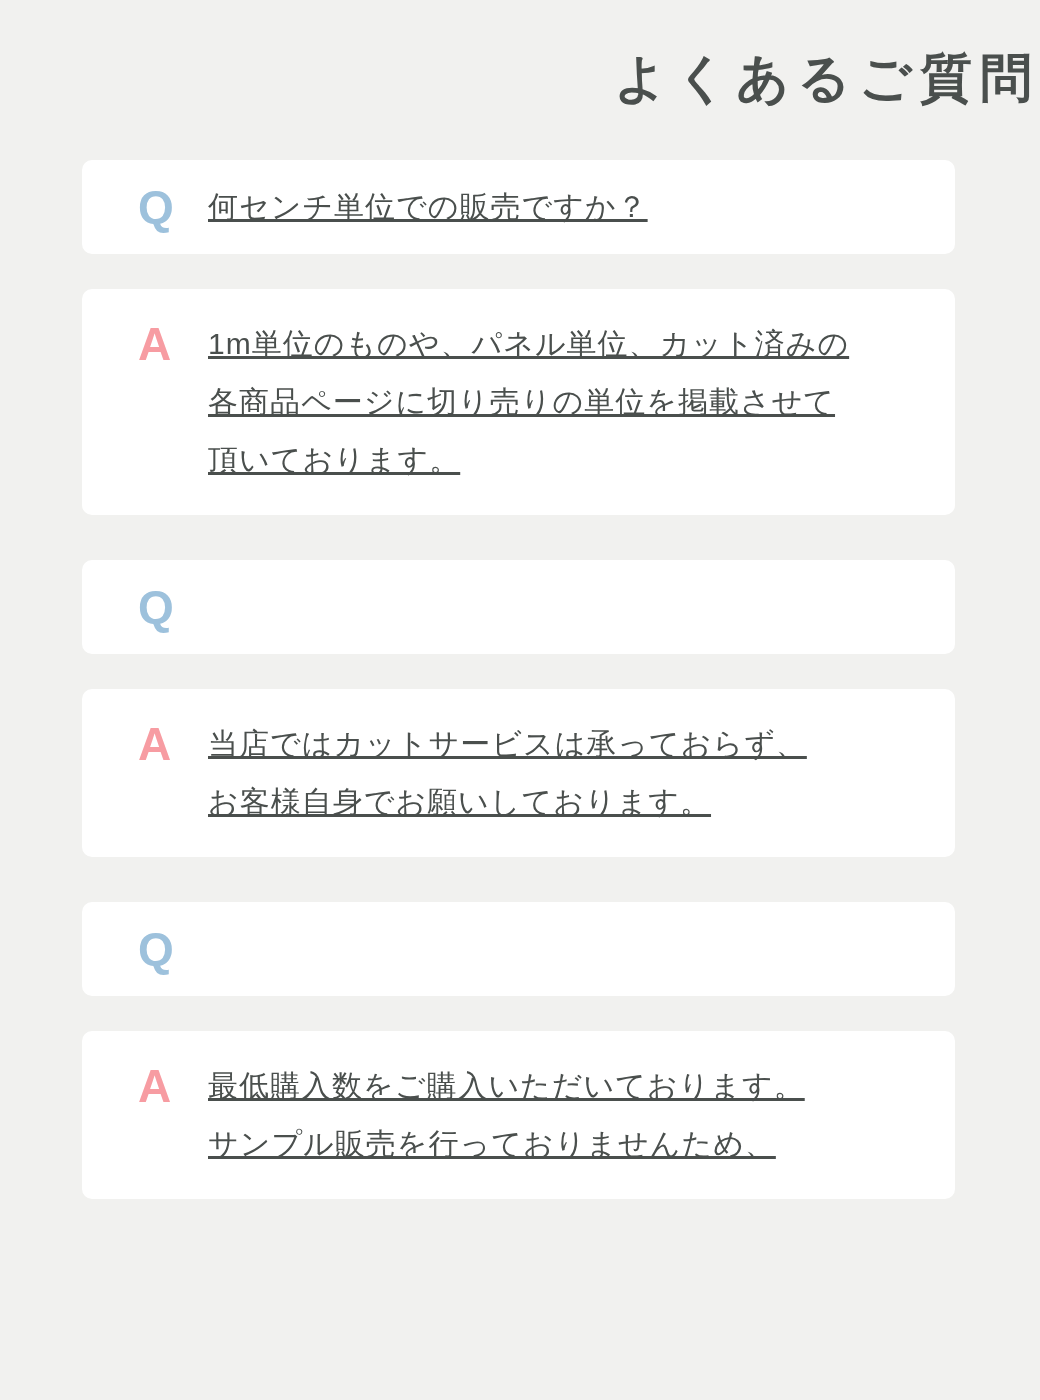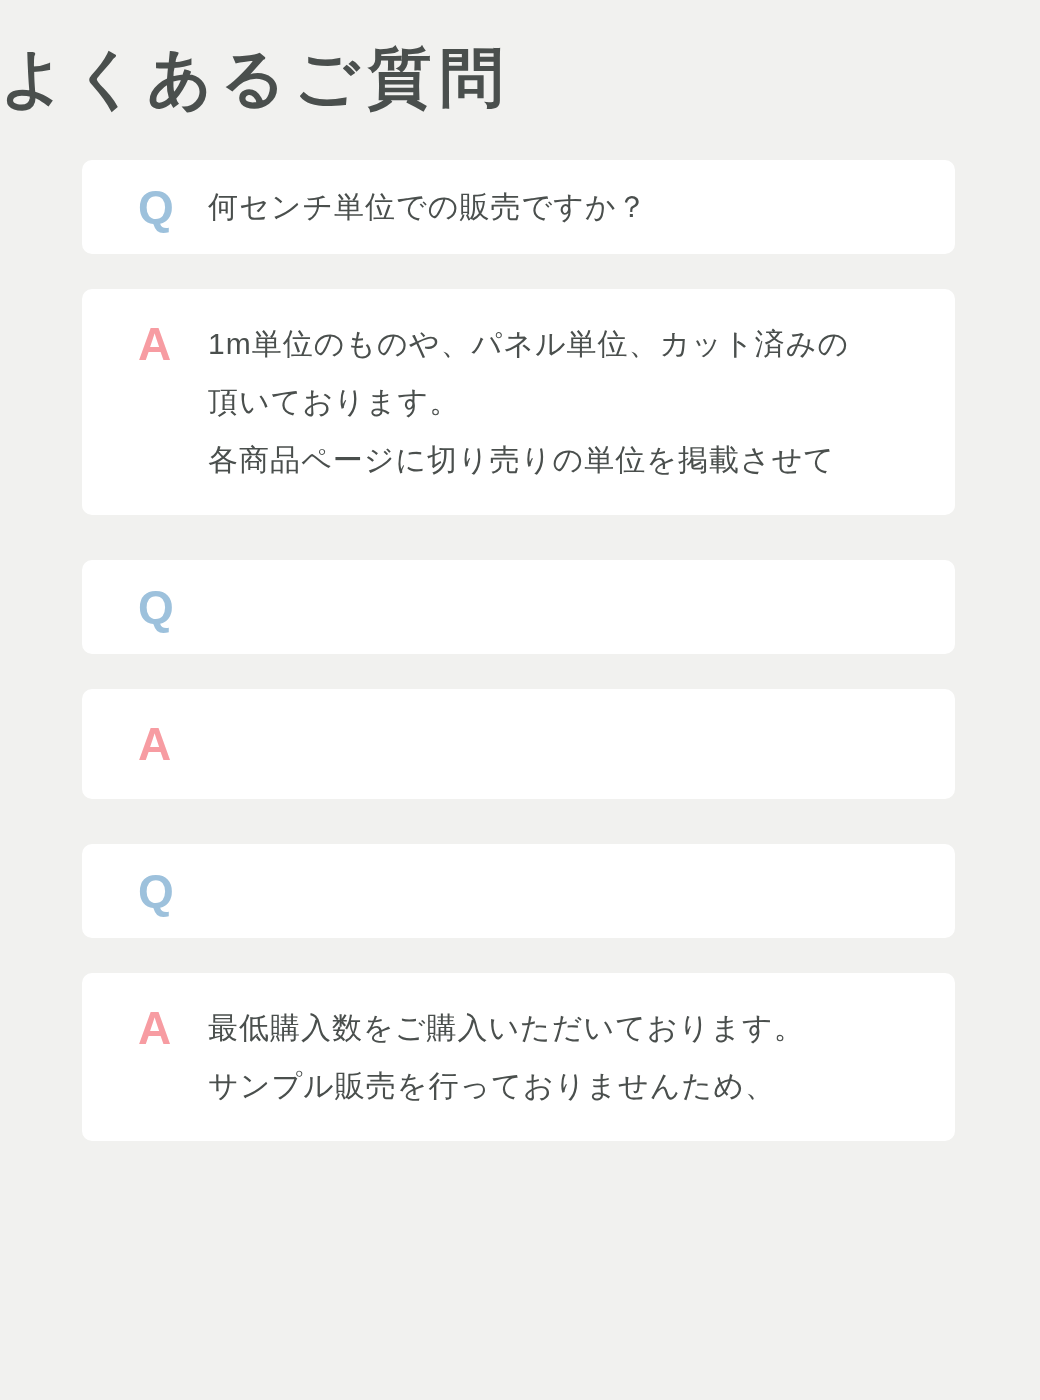--- a/index.html
+++ b/index.html
@@ -14,22 +14,22 @@
     width: 1040px;
     height: 1400px;
     background: var(--background);
     font-family: "Liberation Sans", "DejaVu Sans", sans-serif;
     color: var(--text);
     overflow: hidden;
   }
   .page-title {
     margin-top: 54px;
     margin-bottom: 58px;
-    text-align: left;
-    font-size: 64px;
+    text-align: right;
+    font-size: 52px;
     line-height: 48px;
     font-weight: bold;
     letter-spacing: 8px;
     color: var(--text);
   }
   .faq-list {
     width: 873px;
     margin-left: 82px;
   }
   .faq-pair + .faq-pair { margin-top: 45px; }
@@ -50,50 +50,55 @@
     line-height: 58px;
     margin-right: 30px;
   }
   .q-badge { color: var(--q); }
   .a-badge { color: var(--a); }
   .qa-text {
     font-size: 30px;
     line-height: 58px;
     letter-spacing: 1px;
     font-weight: 500;
+    text-decoration: underline;
   }
 </style>
 </head>
 <body>
 
 <h1 class="page-title">よくあるご質問</h1>
 
 <div class="faq-list">
 
   <section class="faq-pair">
     <div class="card q-card">
       <span class="badge q-badge">Q</span>
       <div class="qa-text">何センチ単位での販売ですか？</div>
     </div>
     <div class="card a-card">
       <span class="badge a-badge">A</span>
       <div class="qa-text">
         <div>1m単位のものや、パネル単位、カット済みの</div>
+        <div>各商品ページに切り売りの単位を掲載させて</div>
         <div>頂いております。</div>
-        <div>各商品ページに切り売りの単位を掲載させて</div>
       </div>
     </div>
   </section>
 
   <section class="faq-pair">
     <div class="card q-card">
       <span class="badge q-badge">Q</span>
     </div>
     <div class="card a-card">
       <span class="badge a-badge">A</span>
+      <div class="qa-text">
+        <div>当店ではカットサービスは承っておらず、</div>
+        <div>お客様自身でお願いしております。</div>
+      </div>
     </div>
   </section>
 
   <section class="faq-pair">
     <div class="card q-card">
       <span class="badge q-badge">Q</span>
     </div>
     <div class="card a-card">
       <span class="badge a-badge">A</span>
       <div class="qa-text">

